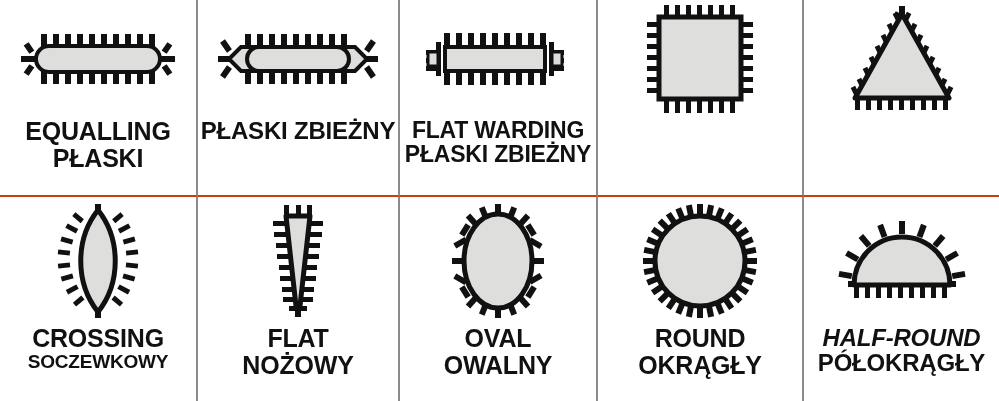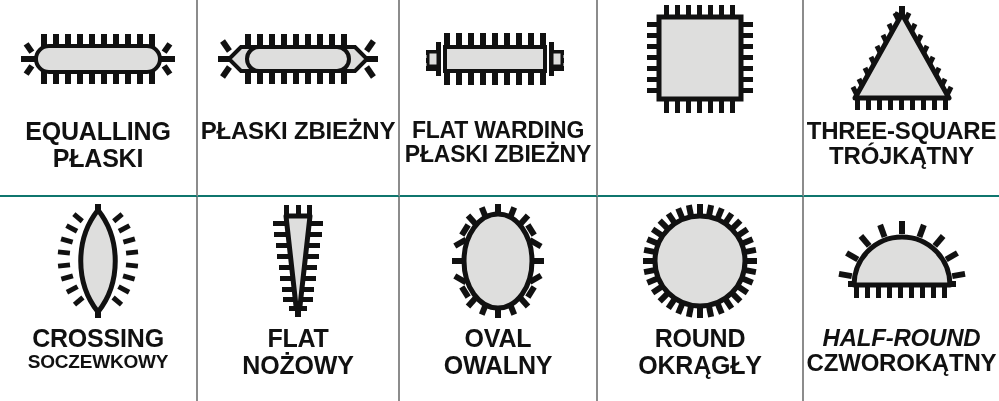--- a/index.html
+++ b/index.html
@@ -19,21 +19,21 @@
     position: absolute;
     inset: 0;
     display: grid;
     grid-template-columns: 198px 202px 198px 206px 195px;
     grid-template-rows: 197px 204px;
   }
   .cell {
     position: relative;
     box-sizing: border-box;
     border-right: 2px solid #8c8c8c;
-    border-bottom: 2px solid #0f766e;
+    border-bottom: 2px solid #c2410c;
     display: flex;
     flex-direction: column;
     align-items: center;
     background: #ffffff;
     overflow: hidden;
   }
   .cell.last-col { border-right: none; }
   .cell.last-row { border-bottom: none; }
 
   .figure-wrap {
@@ -288,24 +288,20 @@
             <rect x="79" y="45" width="12" height="5" transform="rotate(-64 85 47)"></rect>
             <rect x="85" y="56" width="12" height="5" transform="rotate(-64 91 58)"></rect>
             <rect x="91" y="67" width="12" height="5" transform="rotate(-64 97 69)"></rect>
             <rect x="97" y="78" width="12" height="5" transform="rotate(-64 103 80)"></rect>
             <rect x="103" y="86" width="12" height="5" transform="rotate(-64 109 88)"></rect>
             <rect x="60" y="2" width="6" height="11"></rect>
           </g>
           <path class="body-fill" d="M63 10 L110 94 L16 94 Z" stroke-width="5" stroke-linejoin="round"></path>
         </svg>
       </div>
-      <div class="labels">
-        <span class="label-en">THREE-SQUARE</span>
-        <span class="label-pl">TRÓJKĄTNY</span>
-      </div>
     </div>
 
     <div class="cell row-bot last-row c-crossing">
       <div class="figure-wrap">
         <svg width="90" height="116" viewBox="0 0 90 116">
           <g class="ink">
 
             <rect x="20" y="12" width="11" height="5" transform="rotate(40 25 14)"></rect>
             <rect x="13" y="23" width="12" height="5" transform="rotate(28 19 25)"></rect>
             <rect x="8" y="35" width="12" height="5" transform="rotate(16 14 37)"></rect>
@@ -510,18 +506,18 @@
                 <rect x="61" y="2" width="6" height="13"></rect>
               </g>
 
             <rect x="10" y="62" width="108" height="6"></rect>
           </g>
           <path class="body-fill" d="M16 66 A48 48 0 0 1 112 66 Z" stroke-width="5" stroke-linejoin="round"></path>
         </svg>
       </div>
       <div class="labels">
         <span class="label-en">HALF-ROUND</span>
-        <span class="label-pl">CZWOROKĄTNY</span>
+        <span class="label-pl">PÓŁOKRĄGŁY</span>
       </div>
     </div>
 
   </div>
 </div>
 
 </body></html>

